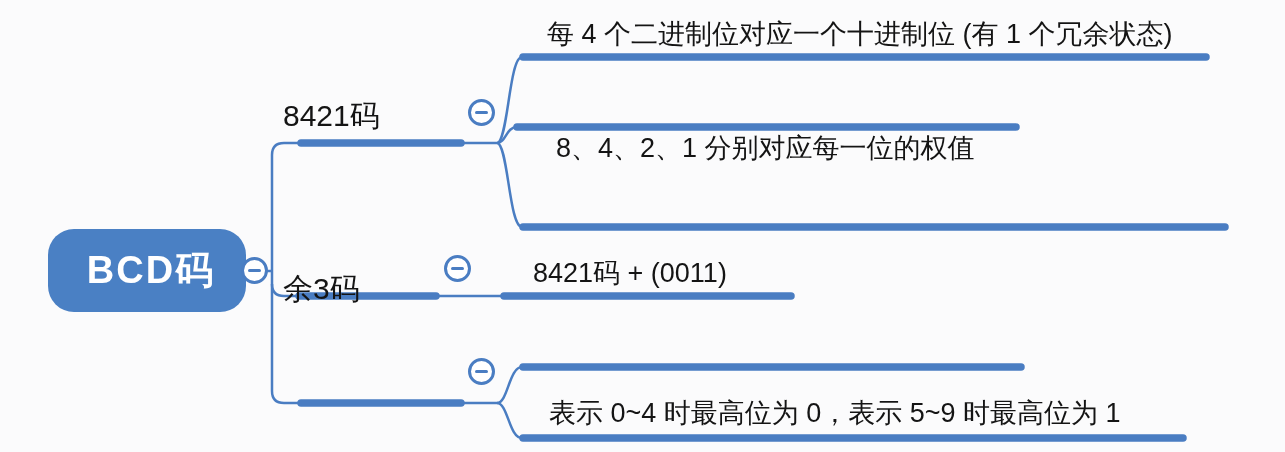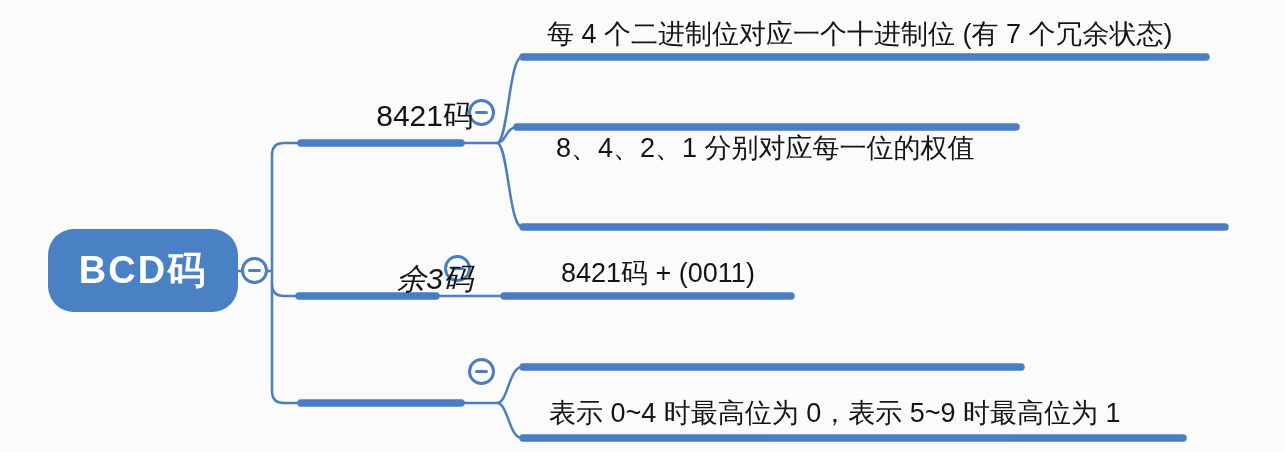--- a/index.html
+++ b/index.html
@@ -22,26 +22,27 @@
     width: 190px; height: 83px;
     background: #4a80c4;
     border-radius: 26px;
     display: flex;
     align-items: center;
     justify-content: center;
     color: #ffffff;
     font-size: 38px;
     font-weight: 700;
     letter-spacing: 2px;
+    padding-left: 8px;
   }
   .branch-label {
     position: absolute;
     left: 283px;
     width: 190px;
-    text-align: right;
+    text-align: left;
     font-size: 30px;
     font-weight: 500;
     color: #141414;
     white-space: nowrap;
   }
   .leaf {
     position: absolute;
     font-size: 27px;
     font-weight: 500;
     color: #141414;
@@ -112,20 +113,20 @@
     <span class="minus-bar"></span>
   </div>
   <div class="collapse" style="left:444px; top:255px;">
     <span class="minus-bar"></span>
   </div>
   <div class="collapse" style="left:468px; top:358px;">
     <span class="minus-bar"></span>
   </div>
 
   <div class="branch-label" style="top:96px;">8421码</div>
-  <div class="branch-label" style="top:259px;font-style:italic;">余3码</div>
+  <div class="branch-label" style="top:269px;">余3码</div>
 
-  <div class="leaf" style="left:547px; top:16px;">每 4 个二进制位对应一个十进制位 (有 7 个冗余状态)</div>
+  <div class="leaf" style="left:547px; top:16px;">每 4 个二进制位对应一个十进制位 (有 1 个冗余状态)</div>
   <div class="leaf" style="left:556px; top:86px;margin-top:44px;">8、4、2、1 分别对应每一位的权值</div>
-  <div class="leaf" style="left:533px; top:255px;margin-left:28px;">8421码 + (0011)</div>
+  <div class="leaf" style="left:533px; top:255px;">8421码 + (0011)</div>
   <div class="leaf" style="left:549px; top:395px;">表示 0~4 时最高位为 0，表示 5~9 时最高位为 1</div>
 
 </div>
 
 </body></html>

